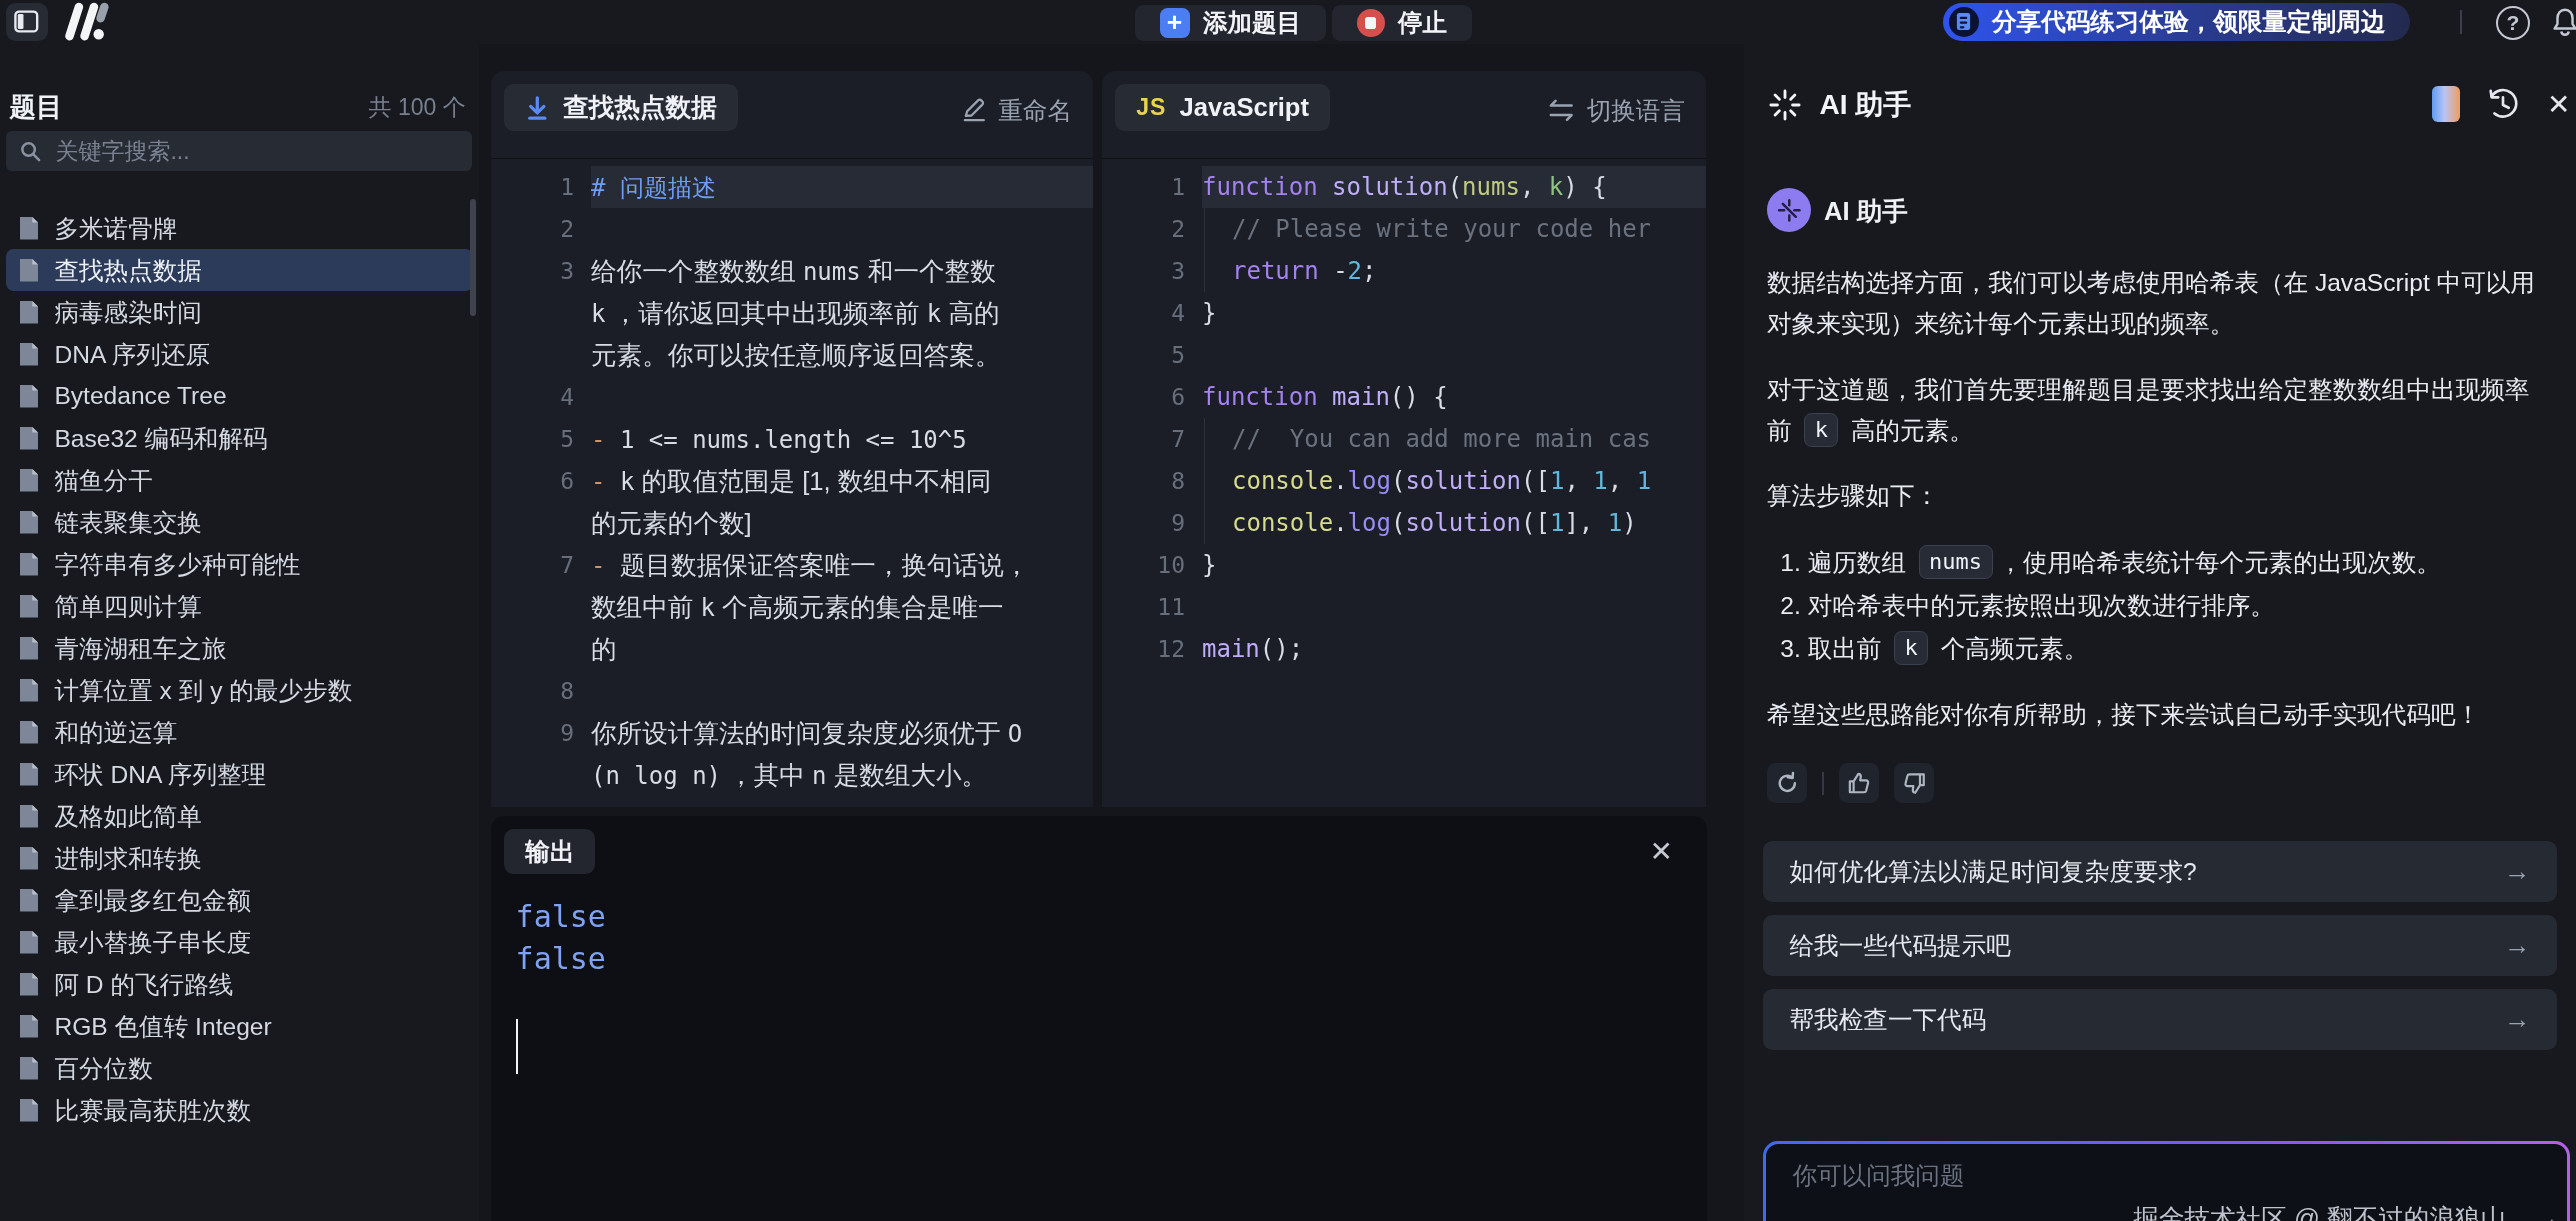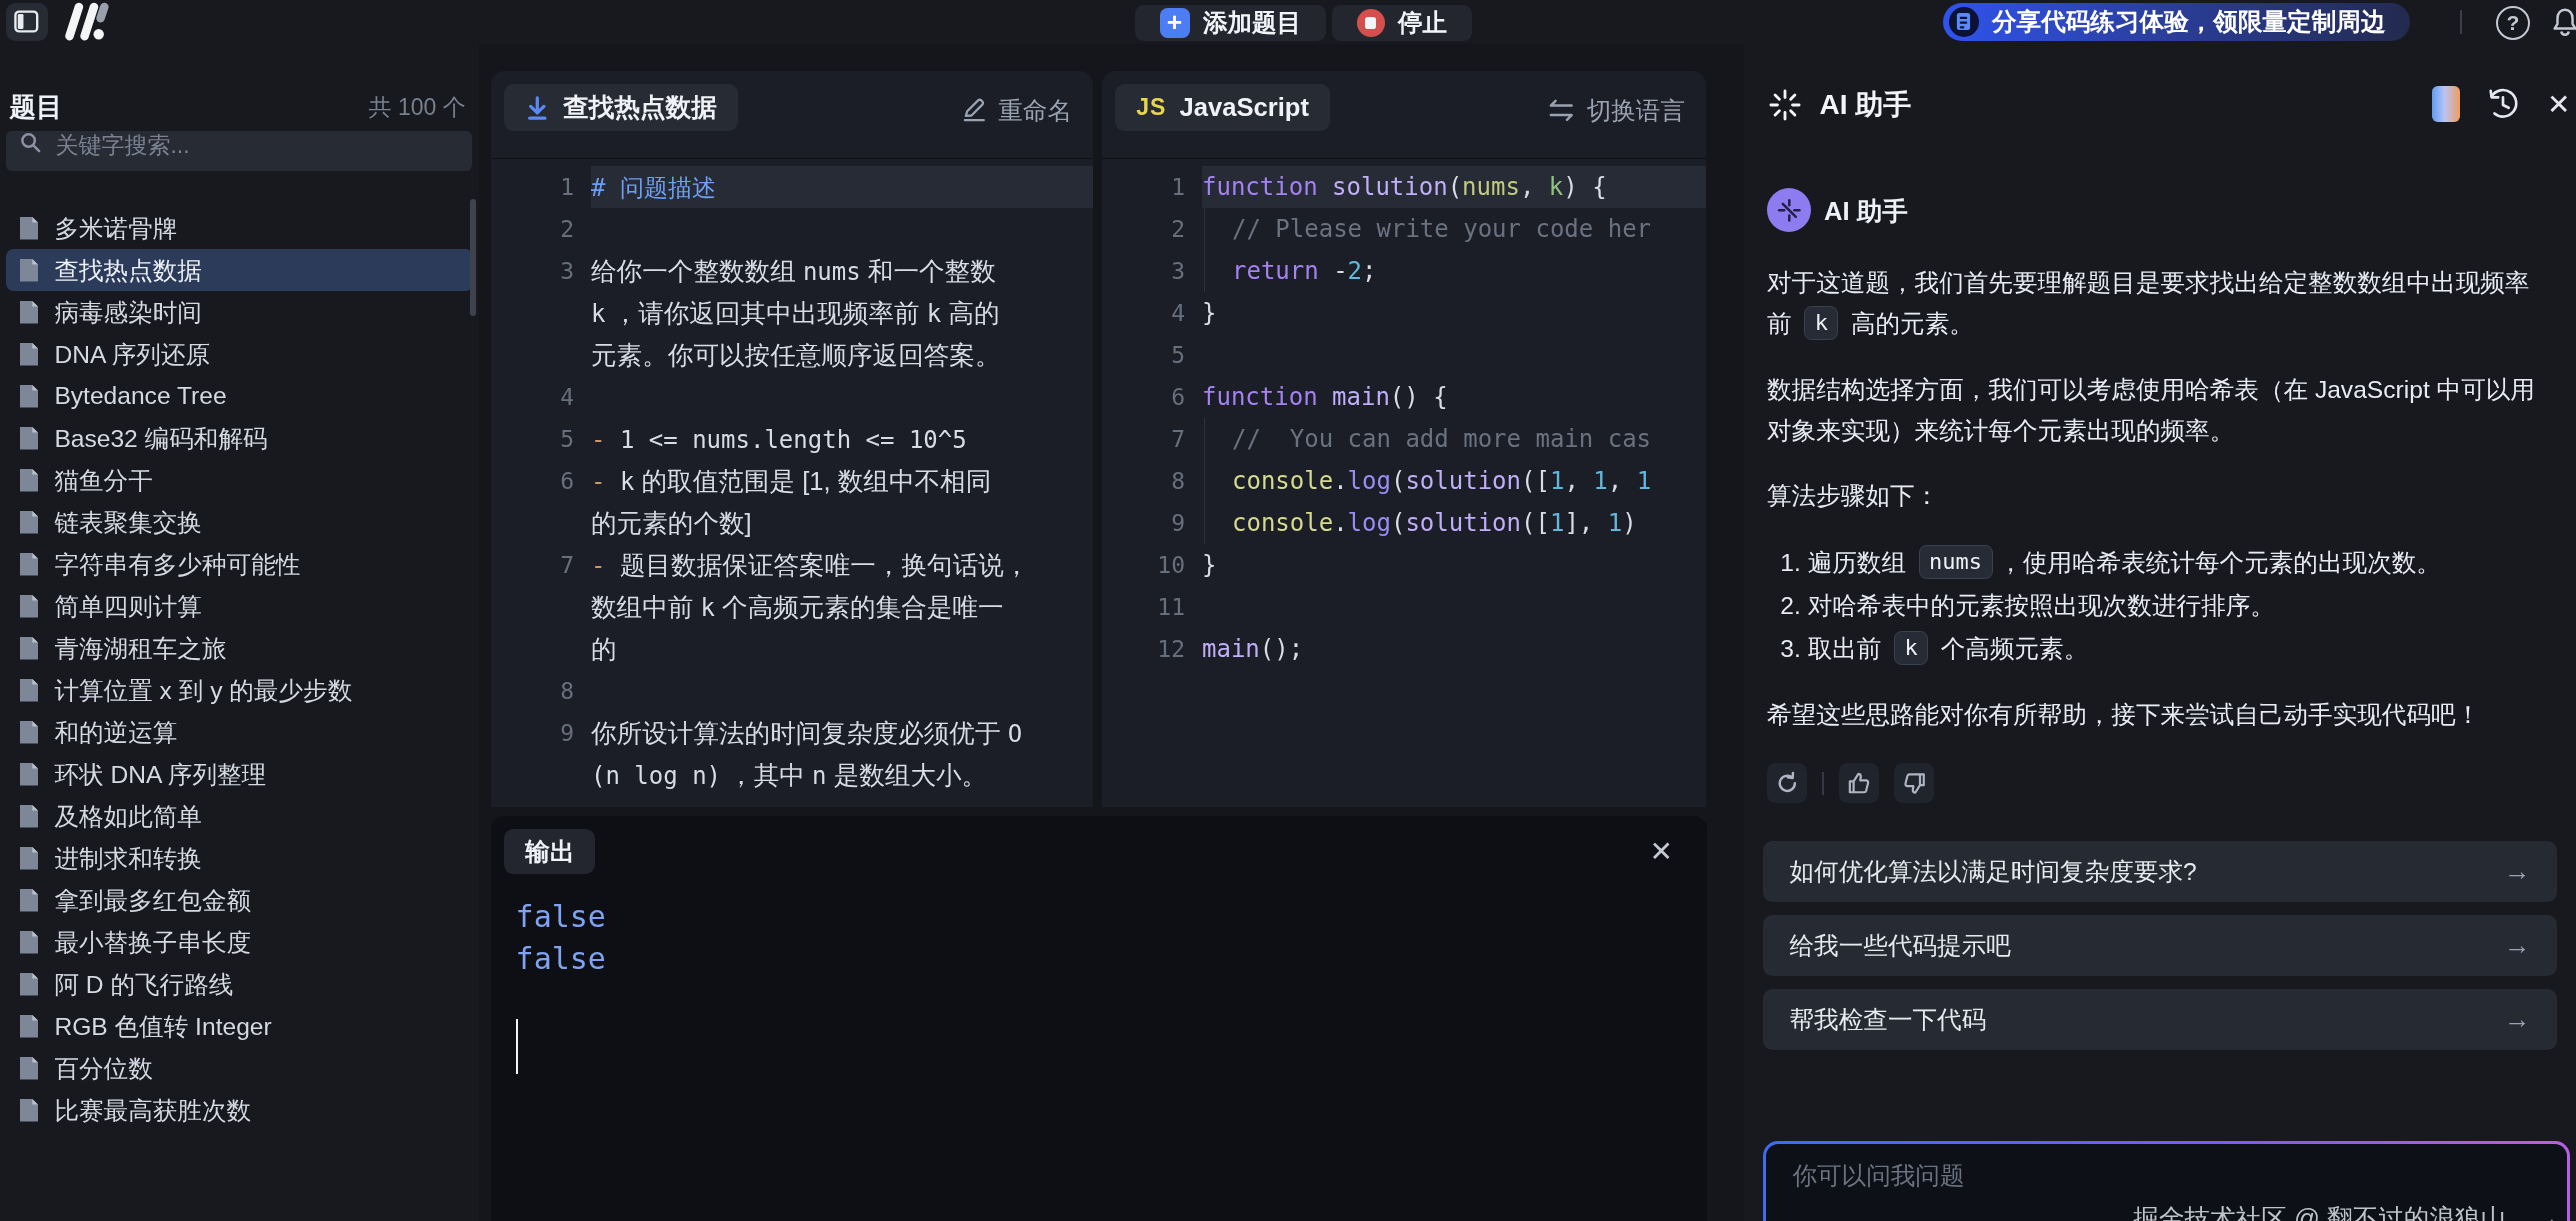--- a/index.html
+++ b/index.html
@@ -26,21 +26,21 @@
   .tb-div{position:absolute;left:2460px;top:9.5px;width:1.9px;height:24.6px;background:#3a3f4a;}
   .help-ic{position:absolute;left:2496px;top:5.7px;width:30px;height:30px;border:2.8px solid #c3c8d2;border-radius:50%;
            color:#c3c8d2;font-size:21px;font-weight:700;text-align:center;line-height:29px;}
 
   
   #sidebar{position:absolute;left:0;top:44px;width:479px;height:1178px;background:#17191f;}
   .sb-head{position:absolute;left:9.5px;right:13.3px;top:45px;display:flex;justify-content:space-between;align-items:center;}
   .sb-title{font-size:26.5px;font-weight:700;color:#eef1f6;}
   .sb-count{font-size:23px;color:#788090;}
   .sb-search{position:absolute;left:5.7px;top:87px;width:466px;height:40px;background:#262b34;border-radius:6px;
-             display:flex;align-items:flex-start;gap:11.4px;padding:0 13.3px;box-sizing:border-box;}
+             display:flex;align-items:center;gap:11.4px;padding:0 13.3px;box-sizing:border-box;}
   .sb-search input{background:transparent;border:none;outline:none;color:#d8dce4;font-size:23px;width:100%;
                    font-family:"Liberation Sans",sans-serif;}
   .sb-search input::placeholder{color:#7a8292;}
   #sb-list{position:absolute;left:0;top:163px;width:479px;bottom:0;overflow:hidden;}
   .sb-item{height:42px;display:flex;align-items:center;gap:13.3px;padding:0 11.4px;margin:0 5.7px;border-radius:7.6px;
            font-size:24.6px;color:#d4d9e2;white-space:nowrap;}
   .sb-item.sel{background:#2c3b59;color:#ecf0f8;}
   .sb-thumb{position:absolute;right:2.8px;top:155px;width:6.6px;height:117px;border-radius:3.8px;background:#3e434e;}
 
   
@@ -498,22 +498,22 @@
             <line x1="17" y1="24" x2="17" y2="31"></line>
           <line x1="3" y1="17" x2="10" y2="17"></line>
             <line x1="24" y1="17" x2="31" y2="17"></line>
           <line x1="8" y1="8" x2="26" y2="26"></line>
         </g>
       </svg>
     </div>
     <span class="ai-name">AI 助手</span>
 
     <div id="ai-msg">
+        <p><span>数据结构选择方面，我们可以考虑使用哈希表（在 JavaScript 中可以用对象来实现）来统计每个元素出现的频率。</span></p>
         <p><span>对于这道题，我们首先要理解题目是要求找出给定整数数组中出现频率前 </span><span class="chip-k">k</span><span> 高的元素。</span></p>
-        <p><span>数据结构选择方面，我们可以考虑使用哈希表（在 JavaScript 中可以用对象来实现）来统计每个元素出现的频率。</span></p>
         <p><span>算法步骤如下：</span></p>
         <div class="ai-list">
           <div class="ai-li"><span>1. </span><span>遍历数组 </span><span class="chip-k">nums</span><span>，使用哈希表统计每个元素的出现次数。</span></div>
           <div class="ai-li"><span>2. </span><span>对哈希表中的元素按照出现次数进行排序。</span></div>
           <div class="ai-li"><span>3. </span><span>取出前 </span><span class="chip-k">k</span><span> 个高频元素。</span></div>
         </div>
         <p><span>希望这些思路能对你有所帮助，接下来尝试自己动手实现代码吧！</span></p>
         <div class="ai-actions">
           <div class="act-btn">
             <span>

